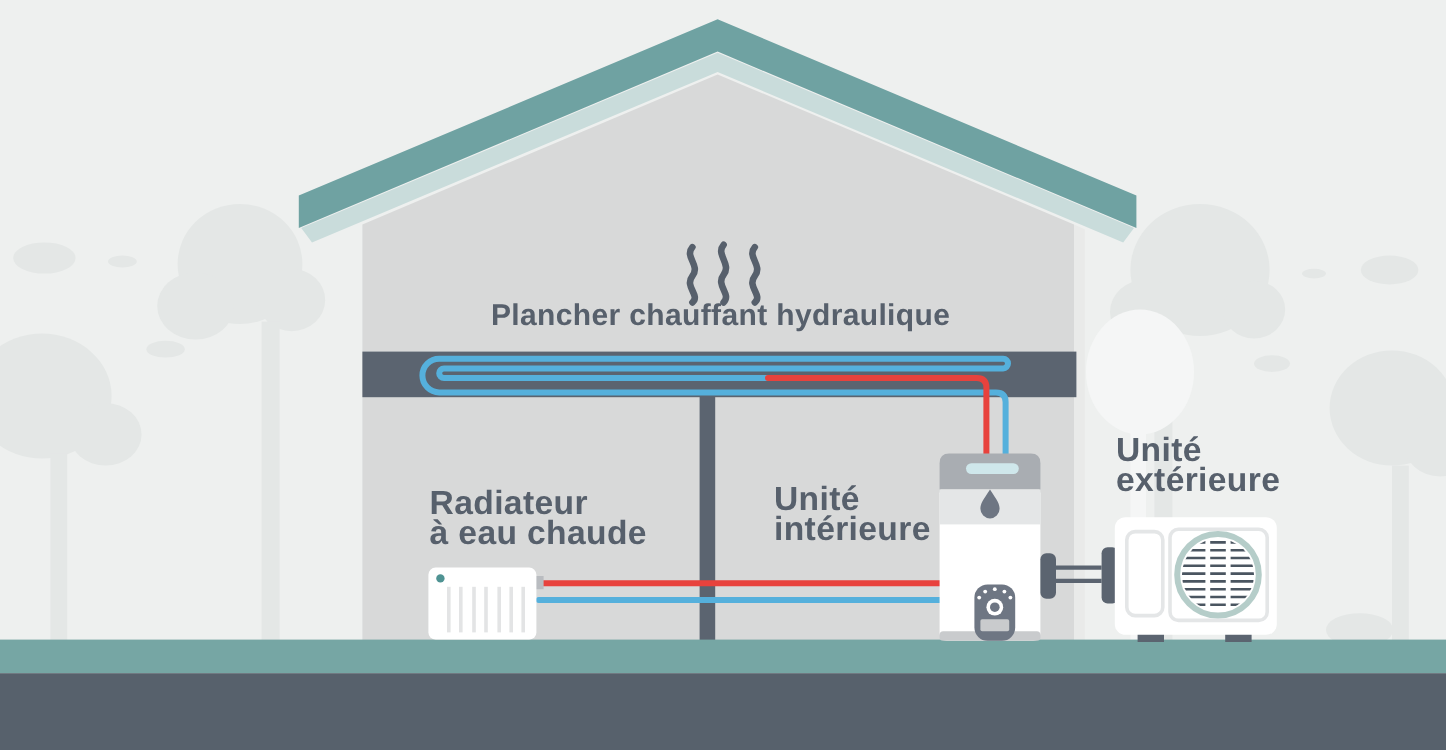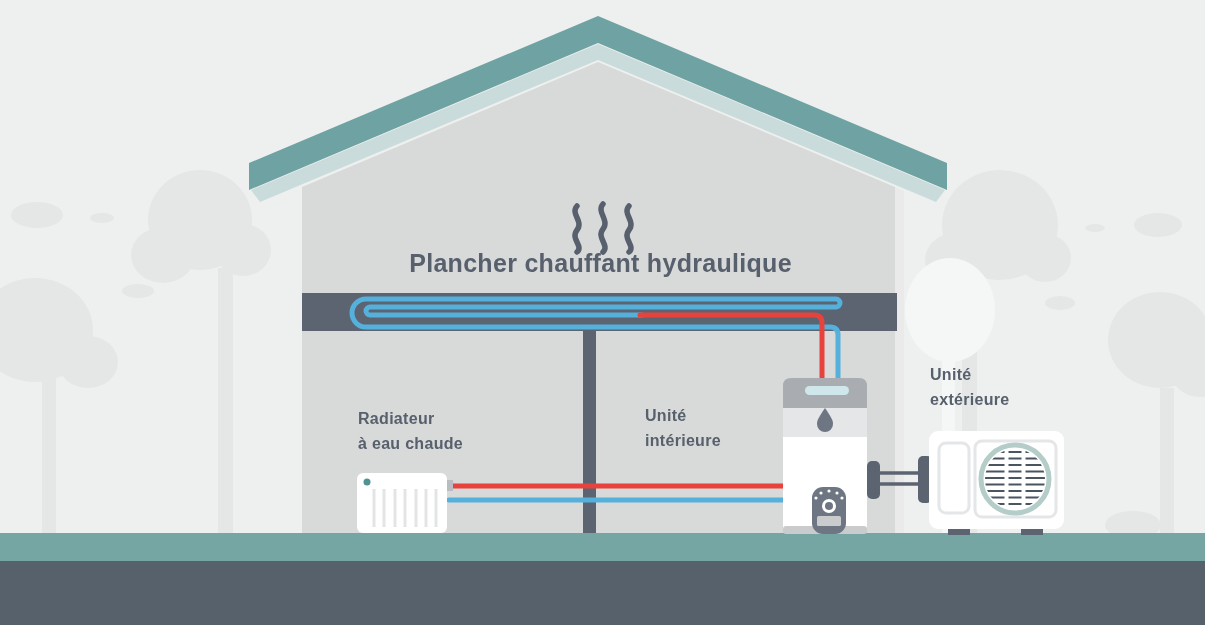--- a/index.html
+++ b/index.html
@@ -5,21 +5,21 @@
   html,body{margin:0;padding:0;background:#fff;}
   #stage{
     position:relative;width:1205px;height:625px;overflow:hidden;
     background:var(--background,#eef0ef);
     font-family:"Liberation Sans",sans-serif;
   }
   #stage svg{position:absolute;left:0;top:0;}
   .label{
     position:absolute;
     font-weight:700;
-    font-size:16px;
+    font-size:28px;
     line-height:25px;
     letter-spacing:.3px;
     color:var(--text,#57606c);
     white-space:pre-line;
   }
   .label.title{
     left:302px;top:251px;width:597px;
     text-align:center;font-size:25px;
   }
   .label.radiator{left:358px;top:406px;}

